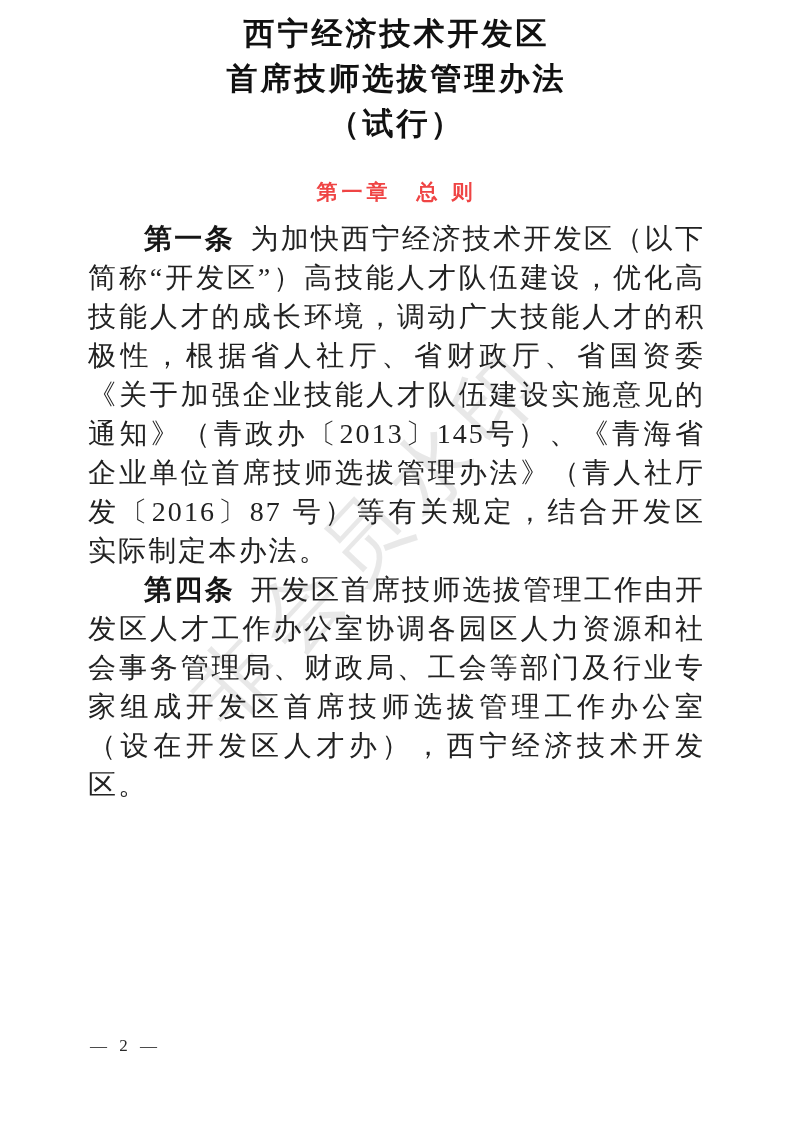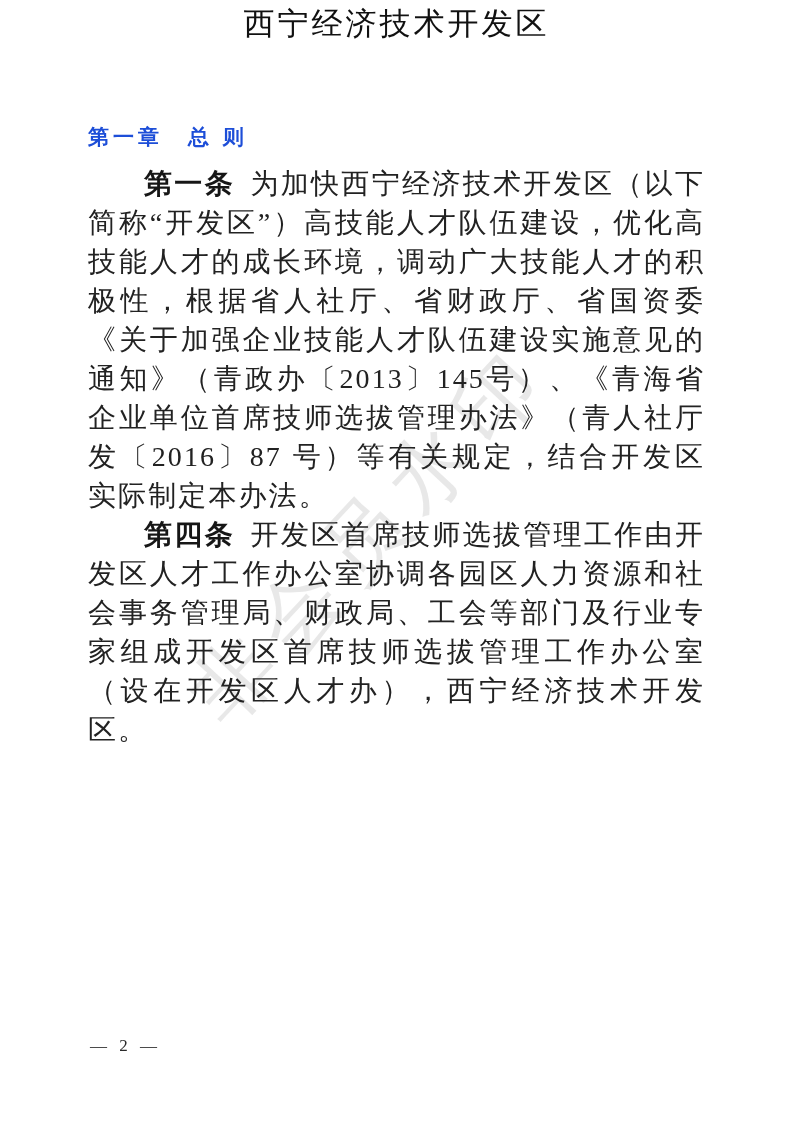--- a/index.html
+++ b/index.html
@@ -16,35 +16,36 @@
     overflow: hidden;
     font-family: "Liberation Serif", "DejaVu Serif", serif;
     color: #1c1c1c;
   }
   .content {
     position: relative;
     padding: 0 88px;
     z-index: 2;
   }
   .doc-title {
-    margin: 1px;
+    margin: 11px;
     text-align: center;
-    font-weight: normal;
+    font-weight: bold;
     font-size: 31px;
     line-height: 45px;
     letter-spacing: 3px;
     color: #111111;
   }
   .chapter-heading {
     margin-top: 32px;
+    text-align: center;
     font-family: "Liberation Sans", "DejaVu Sans", sans-serif;
     font-weight: bold;
     font-size: 21px;
     letter-spacing: 4px;
-    color: #1d4ed8;
+    color: #ef4444;
   }
   .body-text {
     margin-top: 13px;
   }
   .para {
     margin: 0;
     text-indent: 2em;
     text-align: justify;
     font-size: 28px;
     line-height: 39px;
@@ -89,21 +90,22 @@
 <body>
 
 <div class="page">
 
   <div class="watermark">非会员水印</div>
 
   <div class="content">
 
     <h1 class="doc-title">
       <span>西宁经济技术开发区</span><br>
-      <br>
+      <span>首席技师选拔管理办法</span><br>
+      <span>（试行）</span>
     </h1>
 
     <div class="chapter-heading">第一章　总 则</div>
 
     <div class="body-text">
 
       <p class="para">
         <span class="artnum">第一条</span><span>为加快西宁经济技术开发区（以下简称“开发区”）高技能人才队伍建设，优化高技能人才的成长环境，调动广大技能人才的积极性，根据省人社厅、省财政厅、省国资委《关于加强企业技能人才队伍建设实施意见的通知》（青政办〔2013〕145号）、《青海省企业单位首席技师选拔管理办法》（青人社厅发〔2016〕87 号）等有关规定，结合开发区实际制定本办法。</span>
       </p>
 

